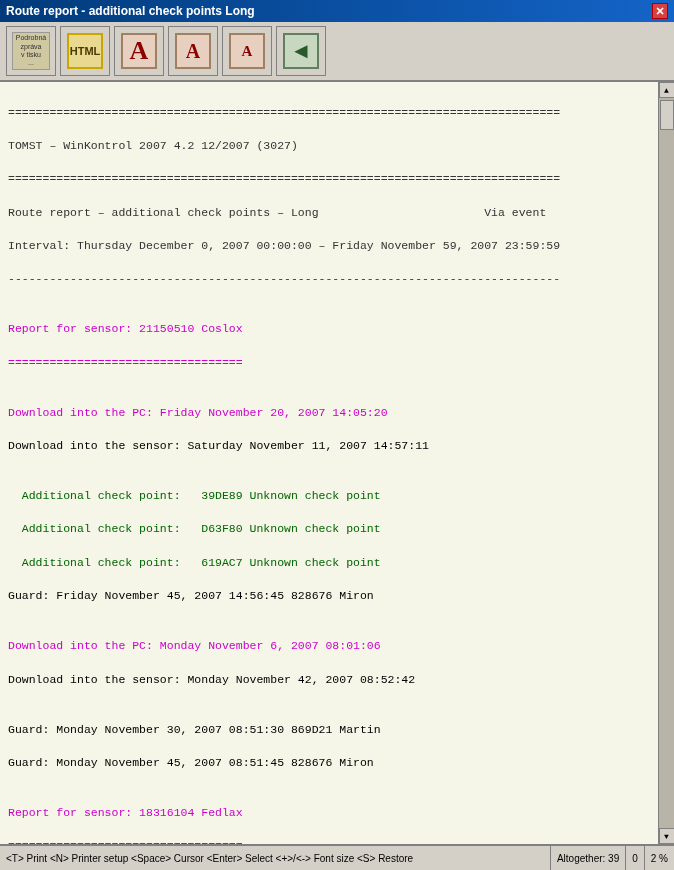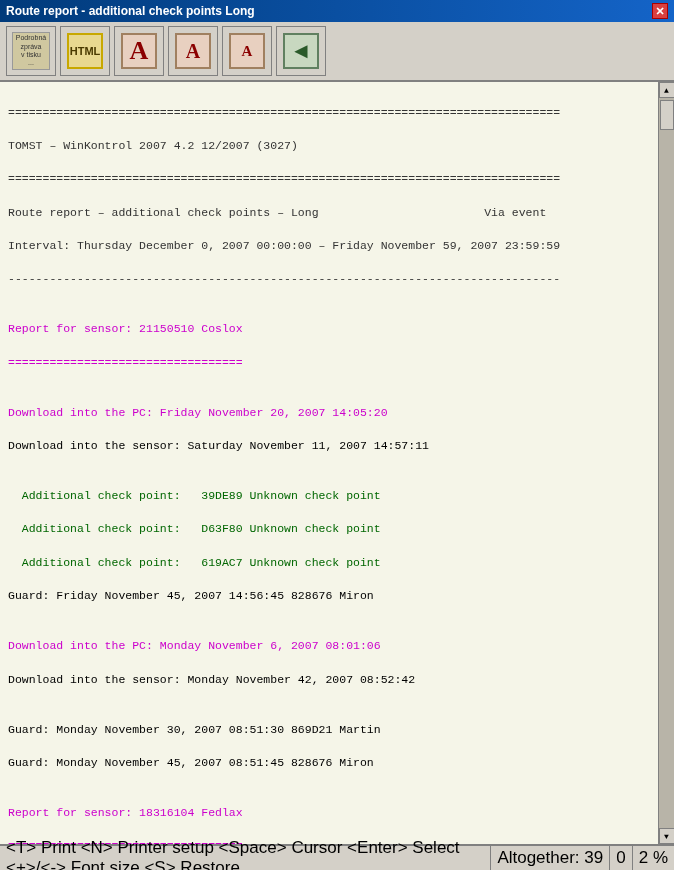--- a/index.html
+++ b/index.html
@@ -169,21 +169,21 @@
     }
 
     
     .status-bar {
       background: #d4d0c8;
       border-top: 2px solid #808080;
       height: 26px;
       display: flex;
       align-items: center;
       font-family: Arial, sans-serif;
-      font-size: 17px;
+      font-size: 10px;
     }
     .status-section {
       padding: 0 6px;
       border-right: 1px solid #808080;
       height: 100%;
       display: flex;
       align-items: center;
     }
     .status-section:last-child { border-right: none; }
     .status-main { flex: 1; }

